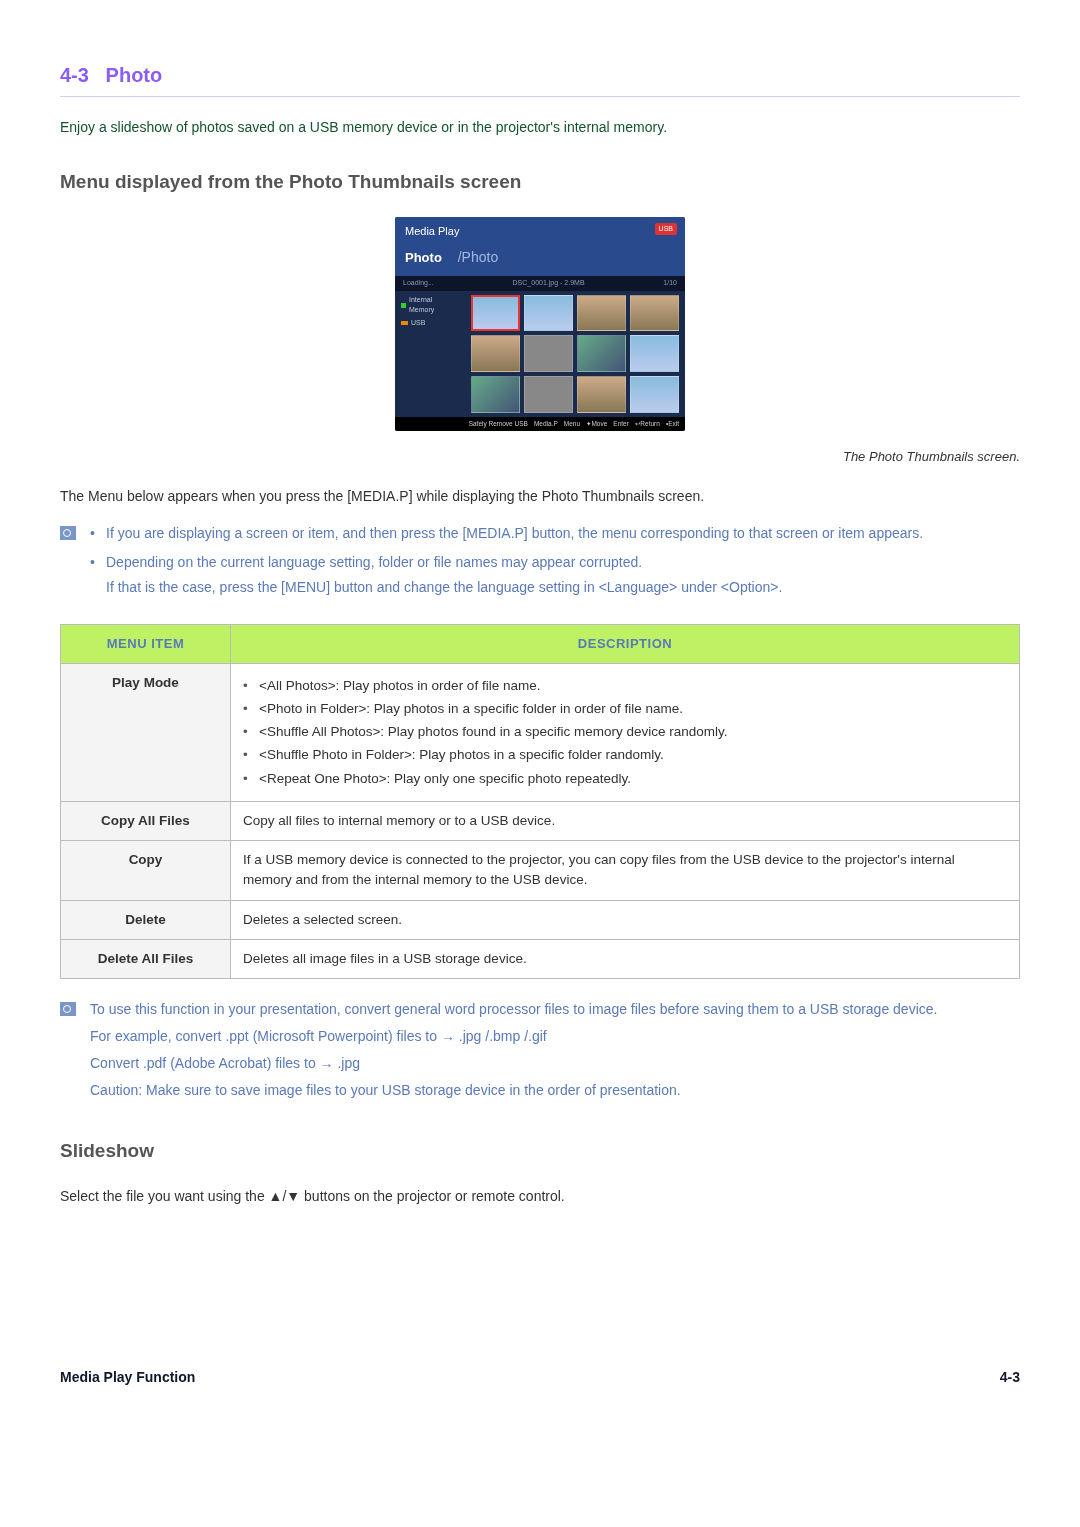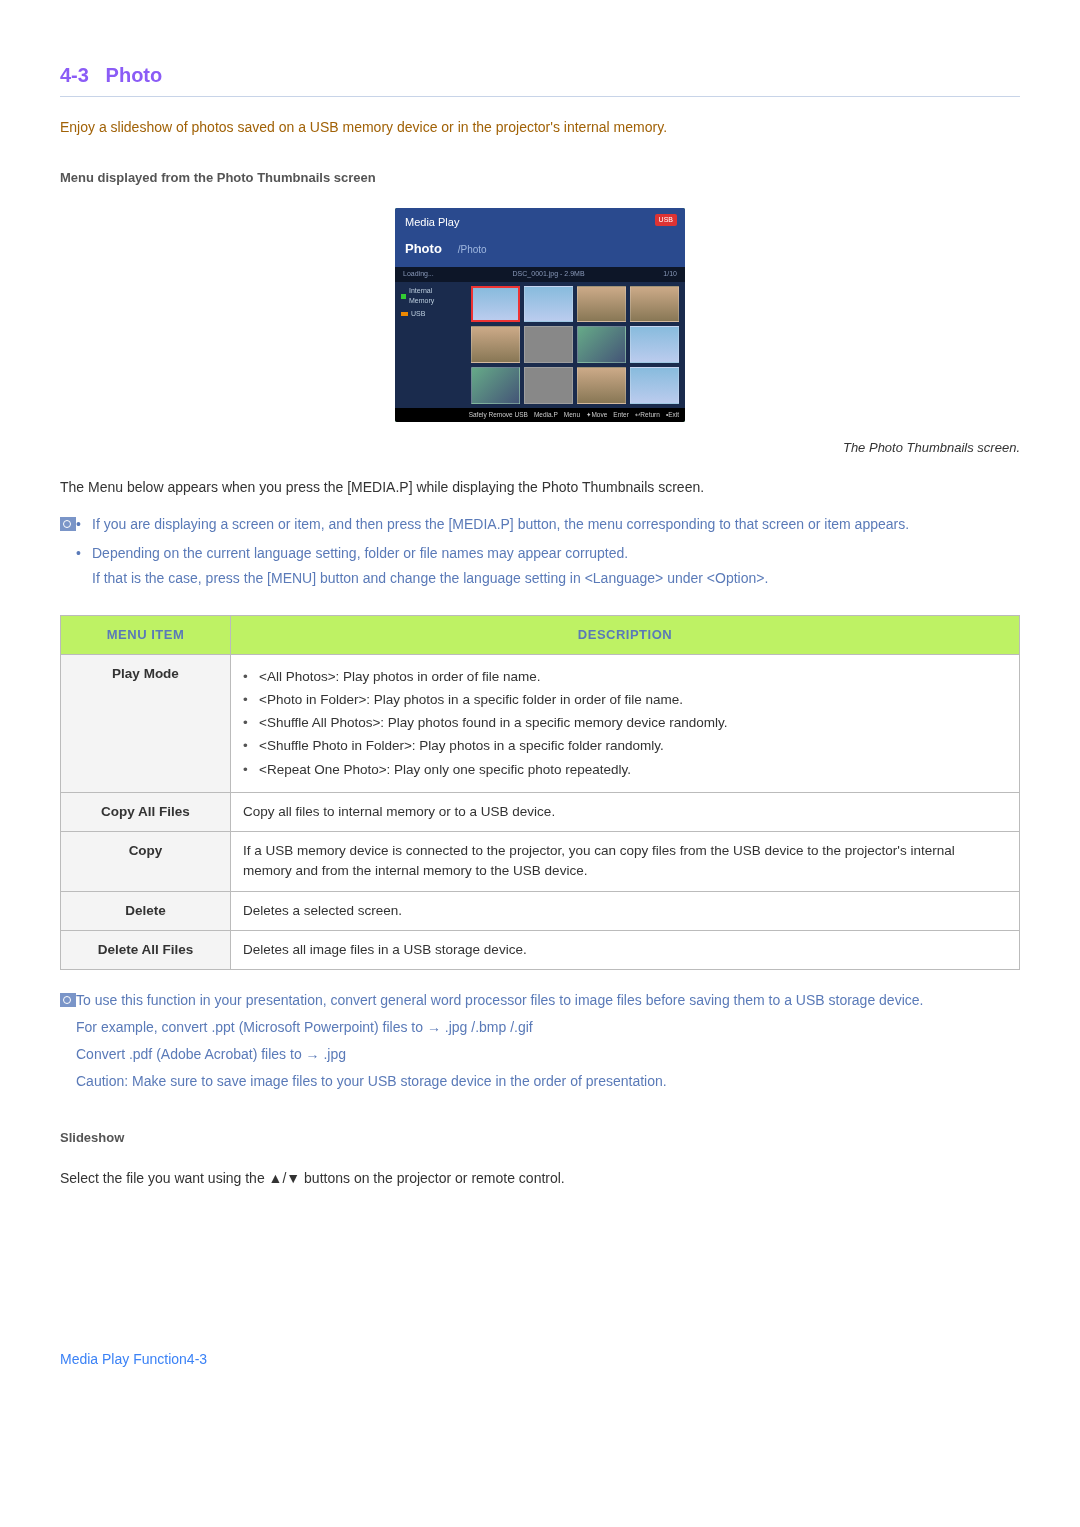--- a/index.html
+++ b/index.html
@@ -16,25 +16,25 @@
   .section-title {
     color: #8b5cf6;
     font-size: 20px;
     font-weight: bold;
     border-bottom: 1px solid #c8d4e8;
     padding-bottom: 6px;
     margin-bottom: 20px;
   }
   .intro-text {
     margin-bottom: 30px;
-    color: #a16207;
+    color: #14532d;
   }
   .subsection-title {
     color: #555;
-    font-size: 13px;
+    font-size: 19px;
     font-weight: bold;
     margin-bottom: 20px;
     margin-top: 30px;
   }
   .screenshot-container {
     text-align: center;
     margin: 20px 0 10px 0;
   }
   .screenshot {
     display: inline-block;
@@ -60,21 +60,21 @@
     font-size: 7px;
     padding: 1px 4px;
     border-radius: 2px;
   }
   .shot-photo-row {
     background: #2a4a8e;
     padding: 4px 10px 8px 10px;
     color: #fff;
   }
   .shot-photo-label { font-size: 13px; font-weight: bold; }
-  .shot-path { font-size: 10px; color: #a0b8e0; margin-left: 12px; }
+  .shot-path { font-size: 14px; color: #a0b8e0; margin-left: 12px; }
   .shot-info-bar {
     background: #0d1628;
     color: #8898b8;
     font-size: 7px;
     padding: 2px 8px;
     display: flex;
     justify-content: space-between;
   }
   .shot-body {
     display: flex;
@@ -122,20 +122,21 @@
     font-size: 13px;
     color: #333;
     margin: 10px 0 20px 0;
     font-style: italic;
   }
   .body-text {
     margin: 14px 0;
   }
   .note-block {
     display: flex;
+    gap: 14px;
     margin: 16px 0;
   }
   .note-icon {
     width: 16px; height: 14px;
     background: #7a95c8;
     flex-shrink: 0;
     margin-top: 3px;
     position: relative;
   }
   .note-icon::after {
@@ -205,23 +206,25 @@
     margin: 3px 0;
   }
   .desc-list li::before {
     content: "•";
     position: absolute;
     left: 0;
     color: #555;
   }
   .footer {
     display: flex;
+    justify-content: space-between;
     margin-top: 160px;
-    color: #3b82f6;
+    color: #0f172a;
     font-size: 14px;
+    font-weight: bold;
   }
 </style>
 </head>
 <body>
 
 <h2 class="section-title">
   <span>4-3</span>&nbsp;&nbsp;&nbsp;<span>Photo</span>
 </h2>
 
 <p class="intro-text">Enjoy a slideshow of photos saved on a USB memory device or in the projector's internal memory.</p>

